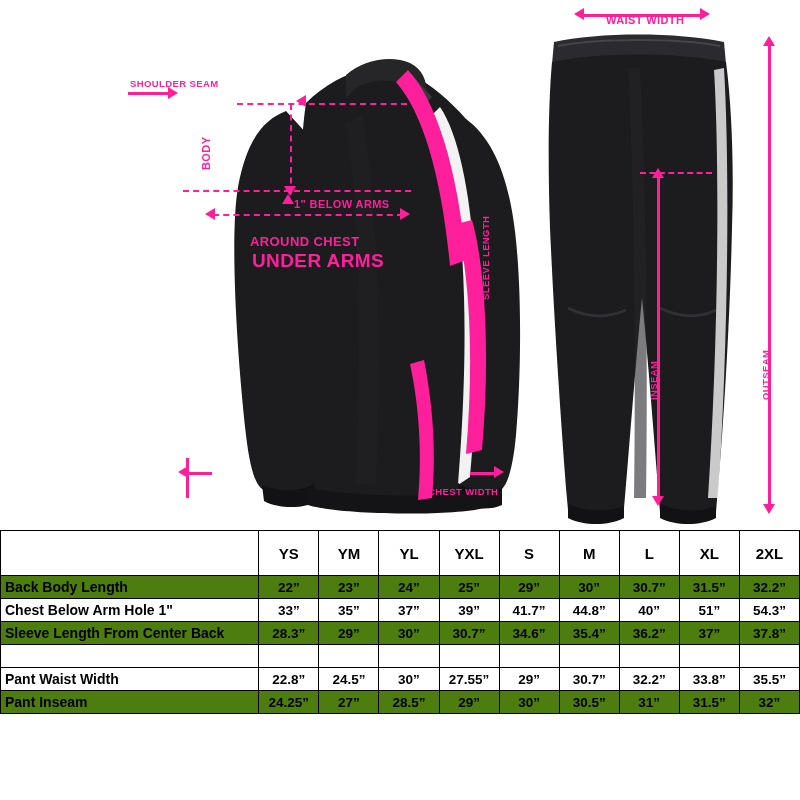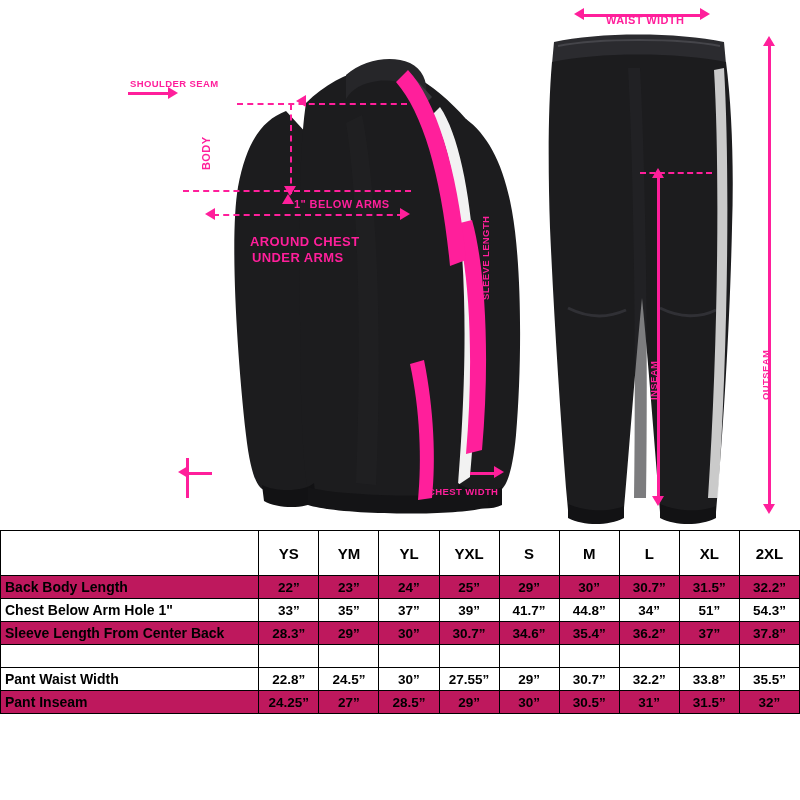--- a/index.html
+++ b/index.html
@@ -114,21 +114,21 @@
     text-align: left;
     padding-left: 4px;
     font-size: 14px;
   }
   #size-table thead th {
     font-size: 15px;
     height: 44px;
     vertical-align: middle;
   }
   #size-table thead th.corner { border: 1px solid #000; }
-  tr.alt td { background: #be185d; }
+  tr.alt td { background: #4d7c0f; }
   tr.spacer td { height: 16px; background: #ffffff; }
 </style>
 </head>
 <body>
 
 <div id="illustration">
 
 
   <svg width="420" height="520" viewBox="0 0 420 520" style="position:absolute;left:110px;top:15px;">
 
@@ -177,21 +177,21 @@
   <div class="mg-label vert" style="left:200px;top:170px;">BODY</div>
 
   <div class="mg-line-h" style="left:183px;top:190px;width:228px;"></div>
   <div class="arrow arrow-up" style="left:282px;top:194px;"></div>
   <div class="mg-label" style="left:294px;top:198px;">1" BELOW ARMS</div>
 
   <div class="mg-line-h" style="left:213px;top:214px;width:190px;"></div>
   <div class="arrow arrow-left" style="left:205px;top:208px;"></div>
   <div class="arrow arrow-right" style="left:400px;top:208px;"></div>
   <div class="mg-label" style="left:240px;top:234px;font-size:13px;margin-left:10px;">AROUND CHEST</div>
-  <div class="mg-label" style="left:252px;top:250px;font-size:13px;">UNDER ARMS</div>
+  <div class="mg-label" style="left:252px;top:250px;font-size:19px;">UNDER ARMS</div>
 
   <div class="mg-solid-v" style="left:186px;top:458px;height:40px;"></div>
   <div class="mg-solid-h" style="left:186px;top:472px;width:26px;"></div>
   <div class="arrow arrow-left" style="left:178px;top:466px;"></div>
 
   <div class="mg-solid-h" style="left:470px;top:472px;width:26px;"></div>
   <div class="arrow arrow-right" style="left:494px;top:466px;"></div>
   <div class="mg-label small" style="left:428px;top:486px;">CHEST WIDTH</div>
 
   <svg width="120" height="300" viewBox="0 0 120 300" style="position:absolute;left:400px;top:210px;">
@@ -280,21 +280,21 @@
       <td>32.2”</td>
     </tr>
     <tr>
       <td class="rowlabel">Chest Below Arm Hole 1"</td>
       <td>33”</td>
       <td>35”</td>
       <td>37”</td>
       <td>39”</td>
       <td>41.7”</td>
       <td>44.8”</td>
-      <td>34”</td>
+      <td>40”</td>
       <td>51”</td>
       <td>54.3”</td>
     </tr>
     <tr class="alt">
       <td class="rowlabel">Sleeve Length From Center Back</td>
       <td>28.3”</td>
       <td>29”</td>
       <td>30”</td>
       <td>30.7”</td>
       <td>34.6”</td>

